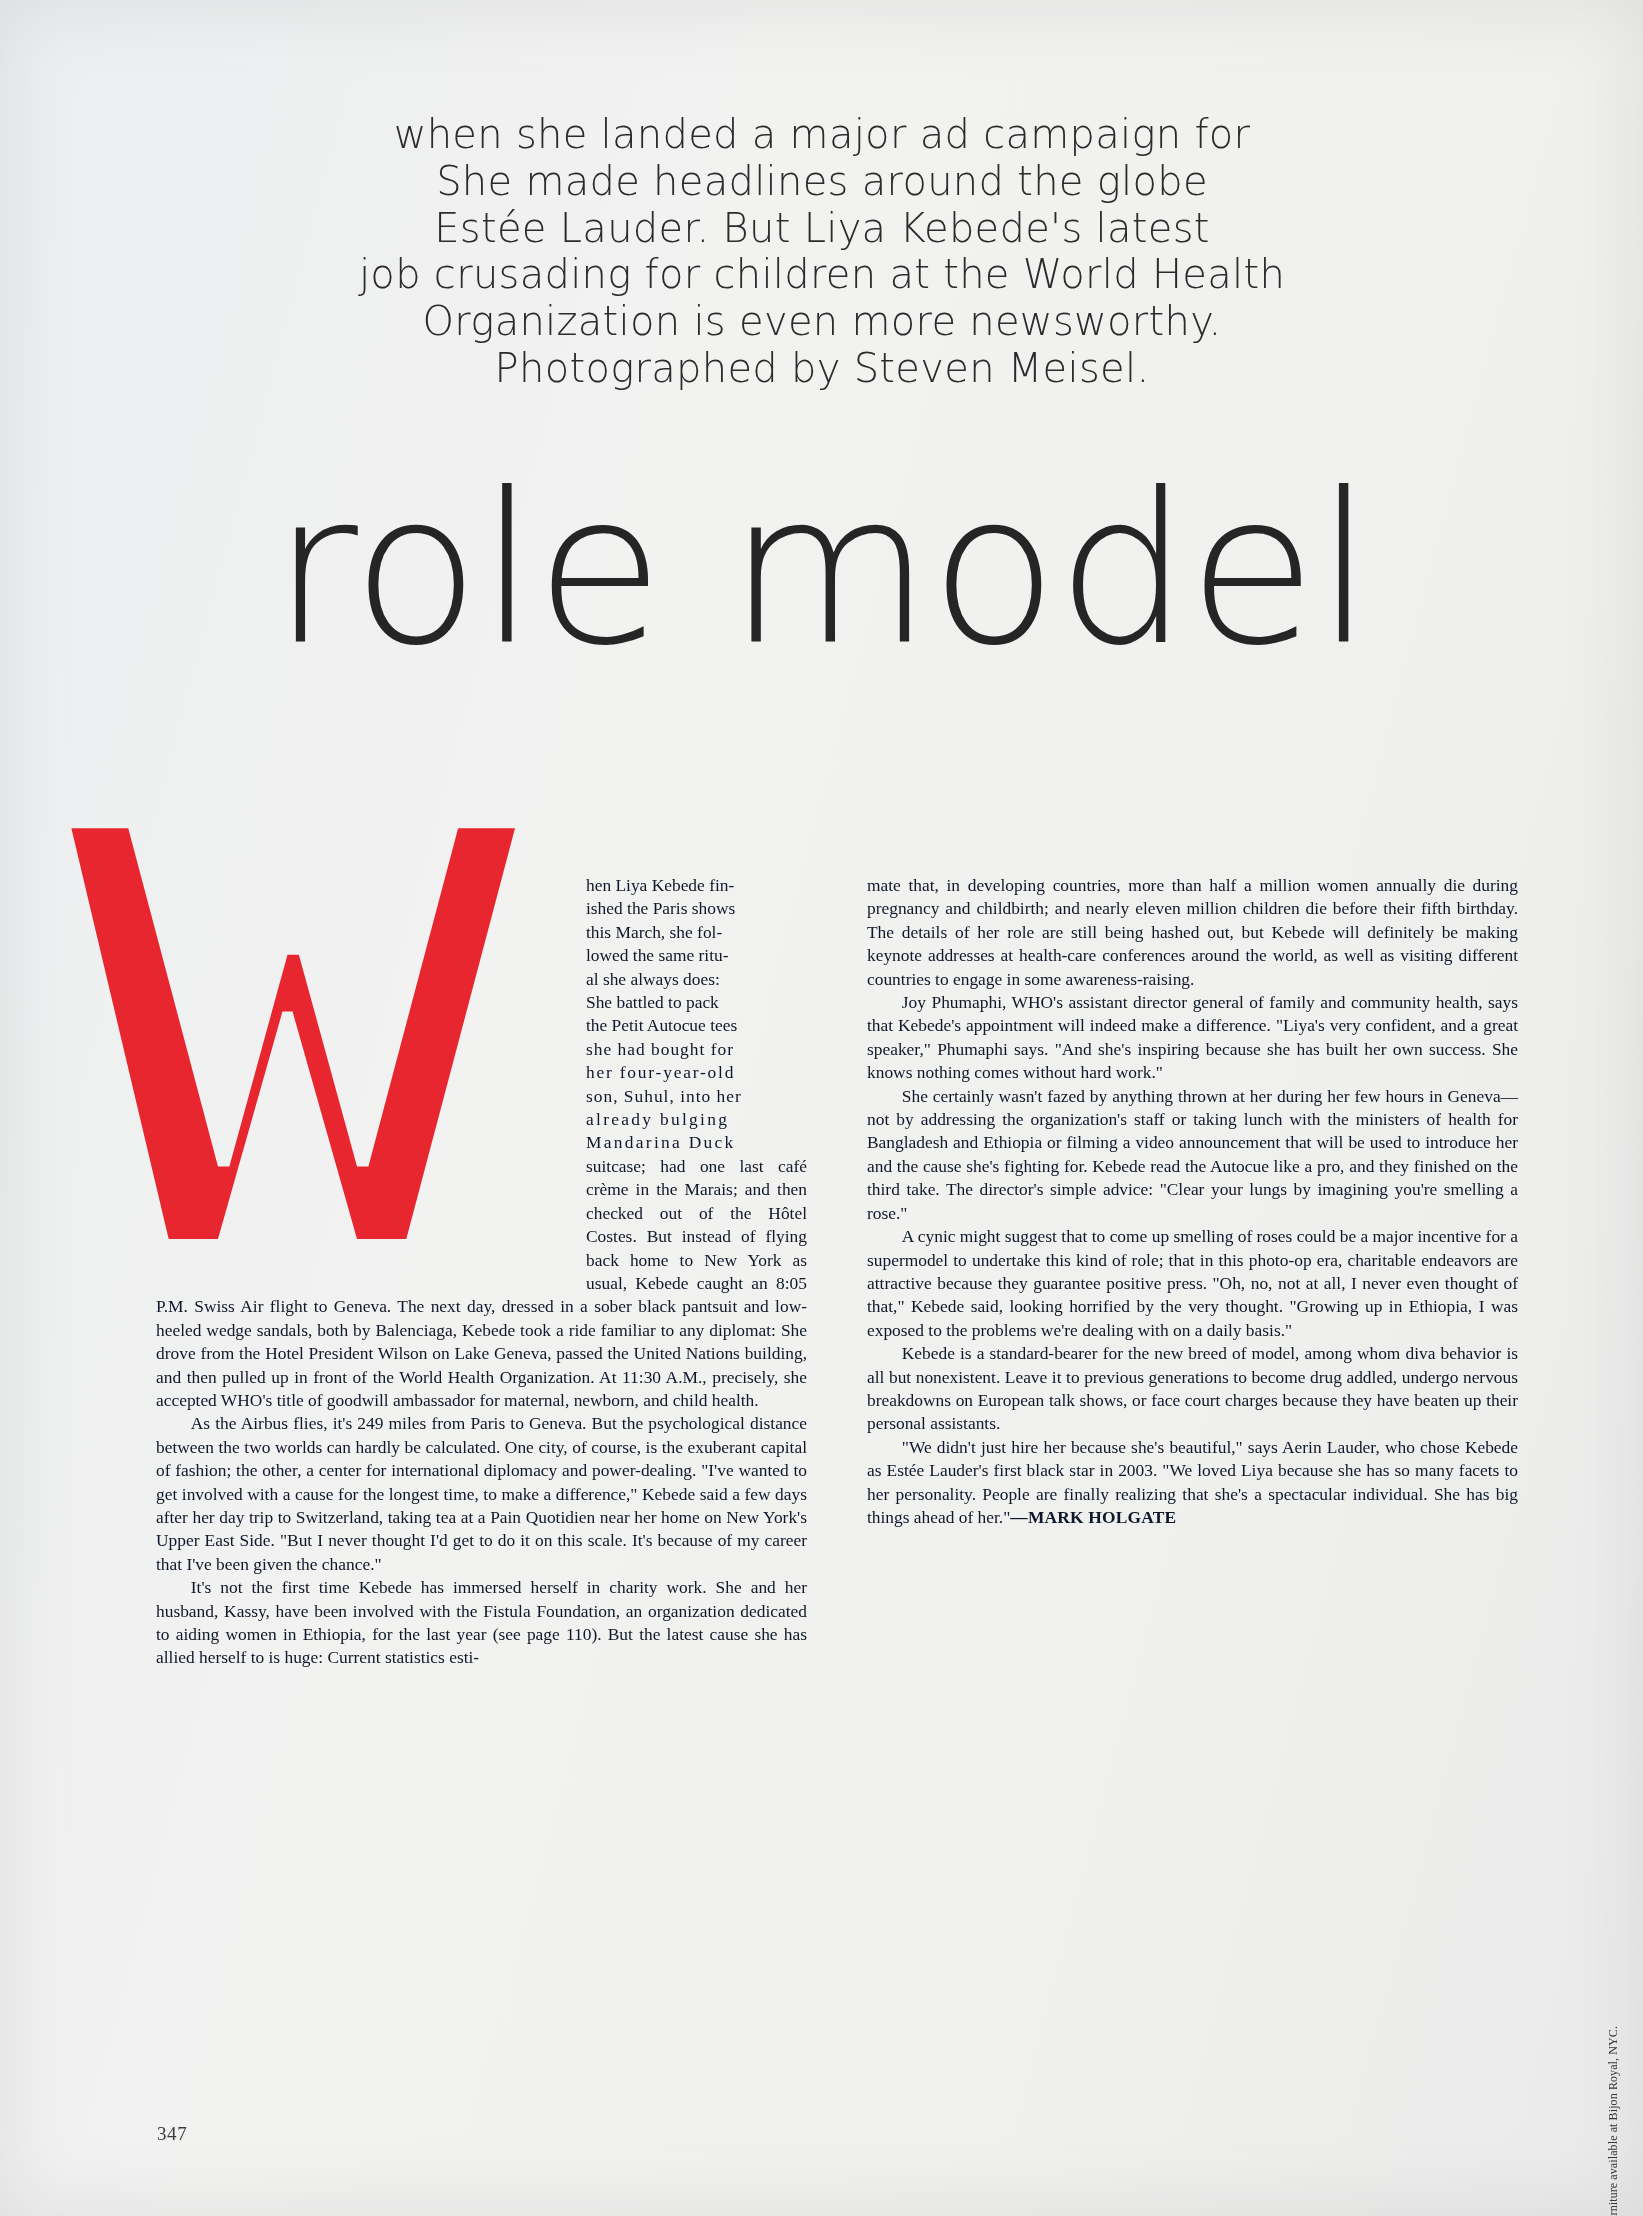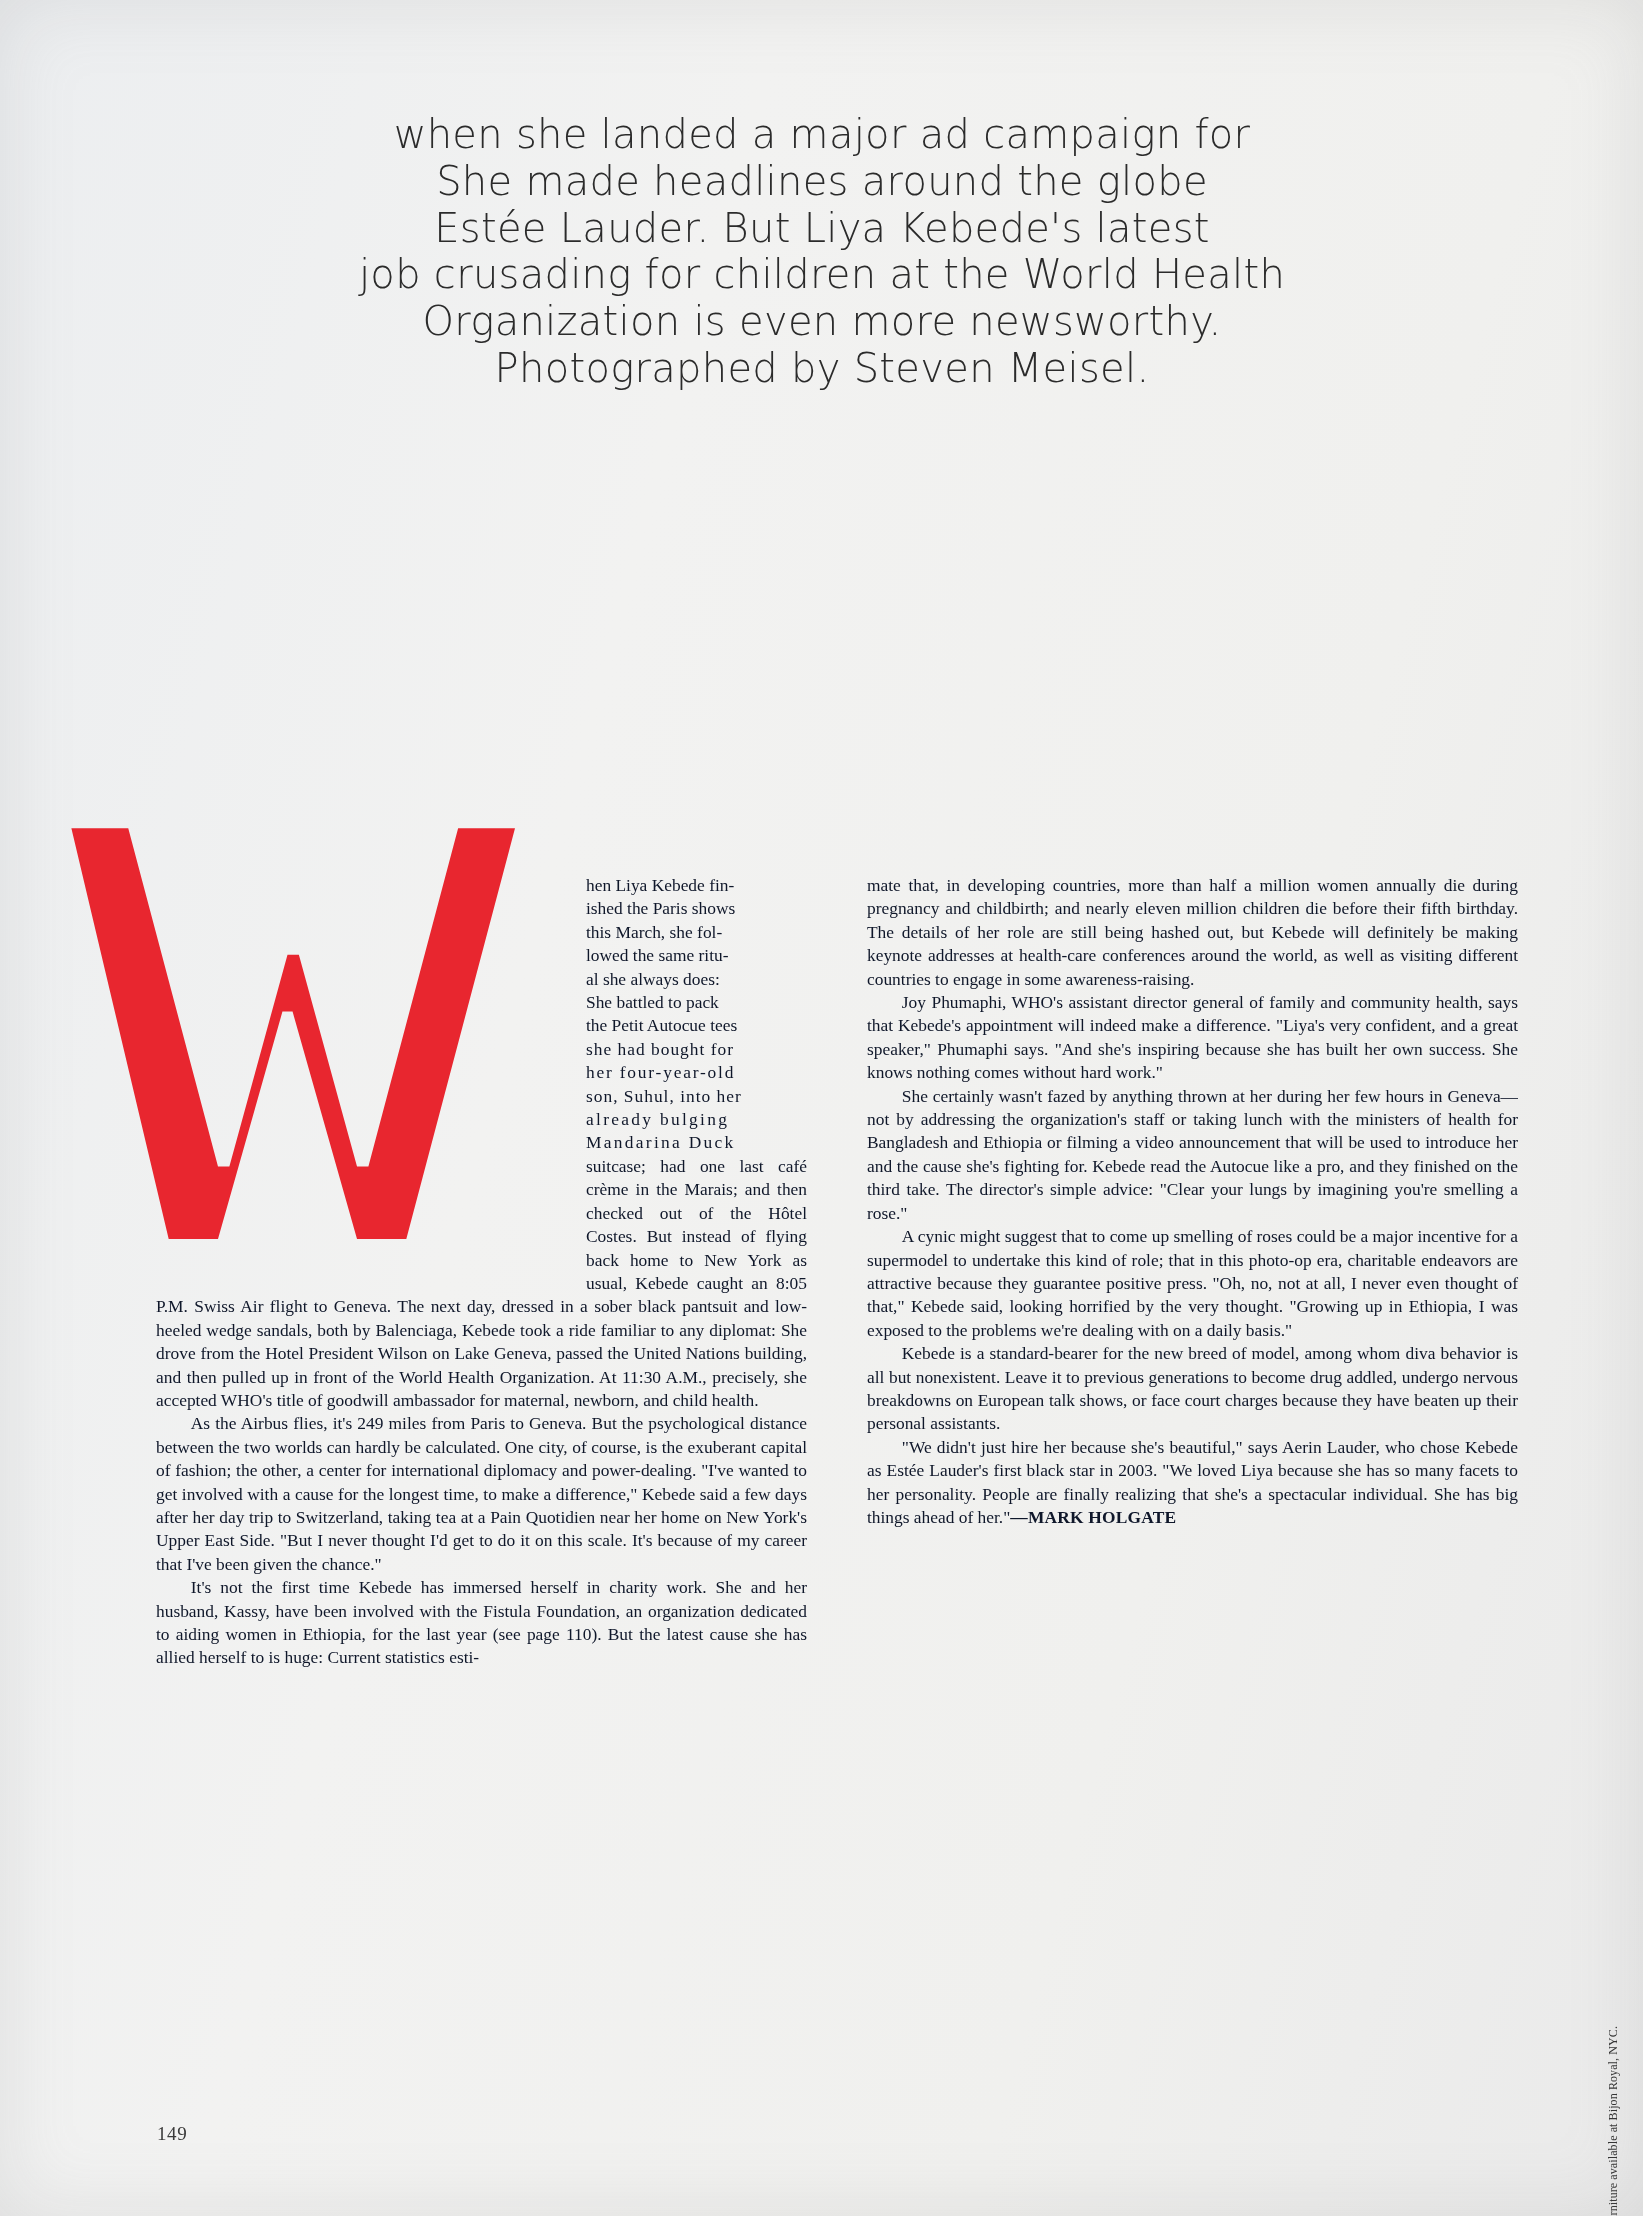--- a/index.html
+++ b/index.html
@@ -146,20 +146,21 @@
 
   <div class="dek">
     <div>when she landed a major ad campaign for</div>
     <div>She made headlines around the globe</div>
     <div>Estée Lauder. But Liya Kebede's latest</div>
     <div>job crusading for children at the World Health</div>
     <div>Organization is even more newsworthy.</div>
     <div>Photographed by Steven Meisel.</div>
   </div>
 
+  <div class="title">role model</div>
 
   <div class="dropcap">
     <svg width="455" height="455" viewBox="0 0 720 720" xmlns="http://www.w3.org/2000/svg">
       <polygon points="18,10 108,10 250,545 268,545 360,210 378,210 470,545 488,545 630,10 720,10 548,660 470,660 368,300 352,300 250,660 172,660" fill="#e8262f"></polygon>
     </svg>
   </div>
 
   <div class="col col-left">
     <div class="cap-float"></div>
     <div class="lede-lines">
@@ -185,17 +186,17 @@
     <p class="first">mate that, in developing countries, more than half a million women annually die during pregnancy and childbirth; and nearly eleven million children die before their fifth birthday. The details of her role are still being hashed out, but Kebede will definitely be making keynote addresses at health-care conferences around the world, as well as visiting different countries to engage in some awareness-raising.</p>
     <p>Joy Phumaphi, WHO's assistant director general of family and community health, says that Kebede's appointment will indeed make a difference. "Liya's very confident, and a great speaker," Phumaphi says. "And she's inspiring because she has built her own success. She knows nothing comes without hard work."</p>
     <p>She certainly wasn't fazed by anything thrown at her during her few hours in Geneva—not by addressing the organization's staff or taking lunch with the ministers of health for Bangladesh and Ethiopia or filming a video announcement that will be used to introduce her and the cause she's fighting for. Kebede read the Autocue like a pro, and they finished on the third take. The director's simple advice: "Clear your lungs by imagining you're smelling a rose."</p>
     <p>A cynic might suggest that to come up smelling of roses could be a major incentive for a supermodel to undertake this kind of role; that in this photo-op era, charitable endeavors are attractive because they guarantee positive press. "Oh, no, not at all, I never even thought of that," Kebede said, looking horrified by the very thought. "Growing up in Ethiopia, I was exposed to the problems we're dealing with on a daily basis."</p>
     <p>Kebede is a standard-bearer for the new breed of model, among whom diva behavior is all but nonexistent. Leave it to previous generations to become drug addled, undergo nervous breakdowns on European talk shows, or face court charges because they have beaten up their personal assistants.</p>
     <p><span>"We didn't just hire her because she's beautiful," says Aerin Lauder, who chose Kebede as Estée Lauder's first black star in 2003. "We loved Liya because she has so many facets to her personality. People are finally realizing that she's a spectacular individual. She has big things ahead of her."</span><span class="byline">—MARK HOLGATE</span></p>
   </div>
 
   <div class="side-credit">Furniture available at Bijon Royal, NYC.</div>
 
-  <div class="folio">149</div>
+  <div class="folio">347</div>
 
   <div class="edge-shade"></div>
 </div>
 
 
 </body></html>

